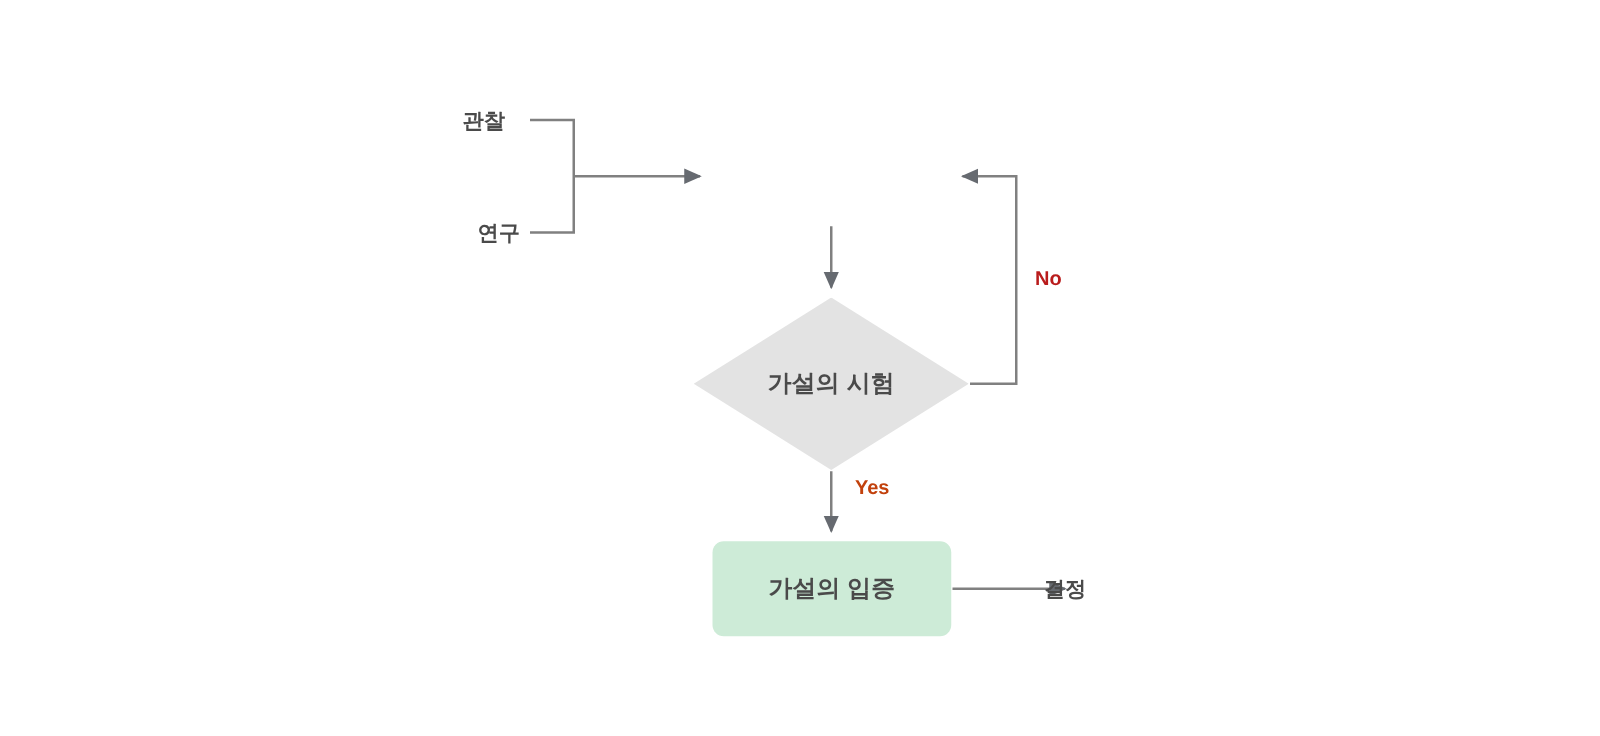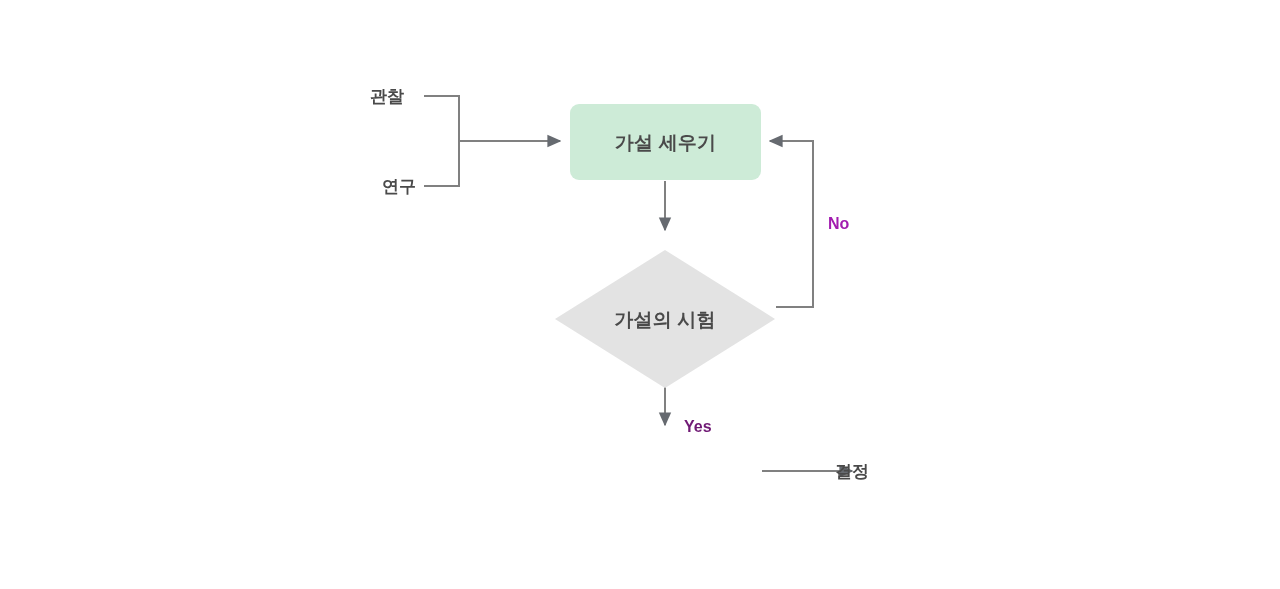--- a/index.html
+++ b/index.html
@@ -56,21 +56,21 @@
   #node-proof {
     left: 570px;
     top: 433px;
     width: 191px;
     height: 76px;
   }
 
   
   #node-test {
     left: 555px;
-    top: 250px;
+    top: 238px;
     width: 220px;
     height: 138px;
   }
   #node-test .diamond-shape {
     position: absolute;
     left: 0;
     top: 0;
     width: 100%;
     height: 100%;
     clip-path: polygon(50% 0%, 100% 50%, 50% 100%, 0% 50%);
@@ -146,29 +146,29 @@
       <path d="M 665 377 L 665 425" marker-end="url(#arrowhead)"></path>
 
       <path d="M 762 471 L 852 471" marker-end="url(#arrowhead)"></path>
     </g>
   </svg>
 
   <div class="text-node" id="text-observation">관찰</div>
 
   <div class="text-node" id="text-research">연구</div>
 
-  <div class="node process" id="node-hypothesis" style="background:#cdebd7;">
-    <span class="node-label">가설 세우기</span>
-  </div>
 
   <div class="node" id="node-test">
     <div class="diamond-shape" style="background:#e3e3e3;"></div>
     <span class="node-label">가설의 시험</span>
   </div>
 
+  <div class="node process" id="node-proof" style="background:#cdebd7;">
+    <span class="node-label">가설의 입증</span>
+  </div>
 
   <div class="text-node" id="text-decision">결정</div>
 
-  <div class="edge-label" id="label-no" style="color:#a21caf;">No</div>
+  <div class="edge-label" id="label-no" style="color:#b91c1c;">No</div>
 
-  <div class="edge-label" id="label-yes" style="color:#701a75;margin-top:36px;">Yes</div>
+  <div class="edge-label" id="label-yes" style="color:#c2410c;">Yes</div>
 
 </div>
 
 </body></html>

